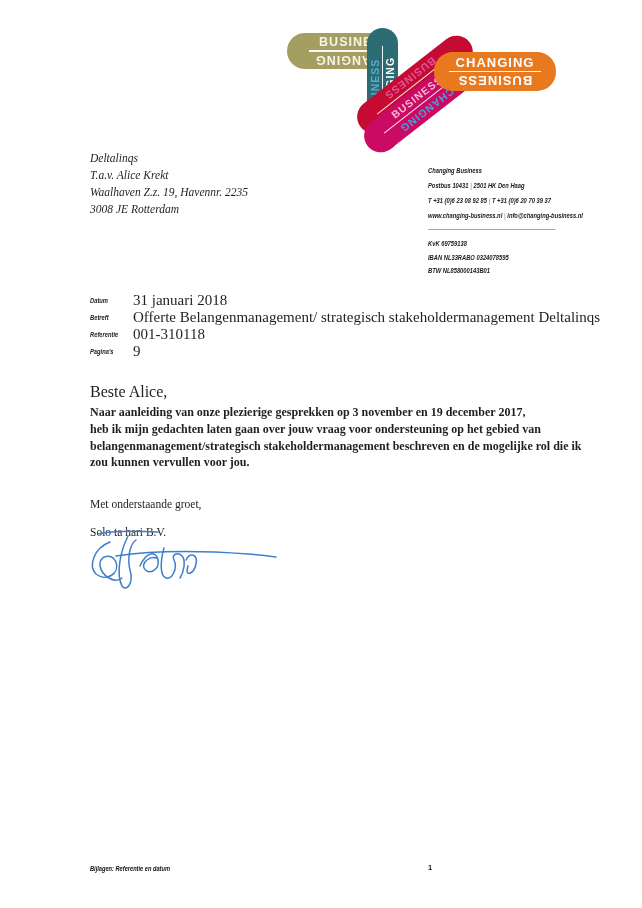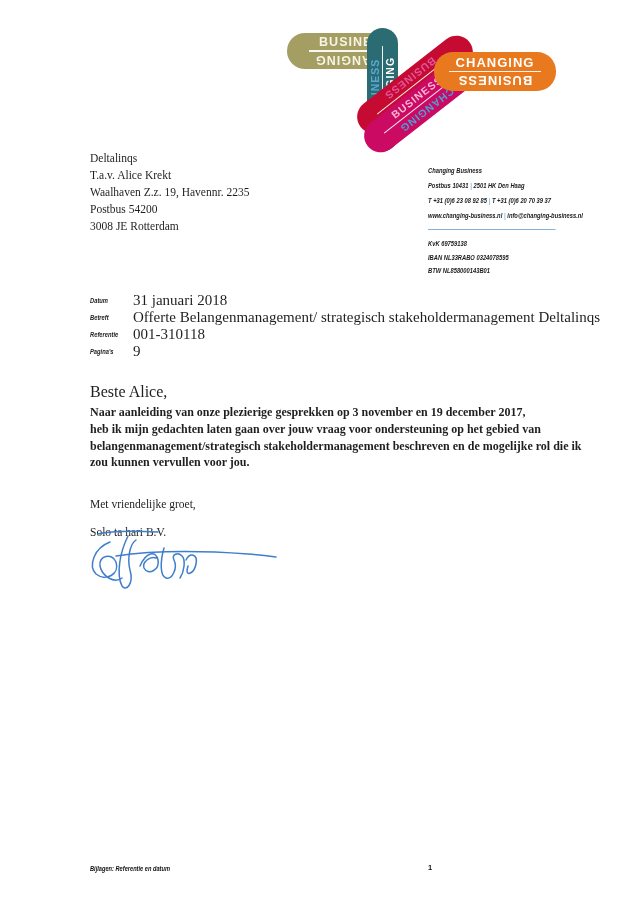--- a/index.html
+++ b/index.html
@@ -56,21 +56,21 @@
   .pill.magenta{left:67px; top:61px; transform:rotate(-38deg); background:#cb0a63; z-index:5;}
 
   .pill.orange{
     left:148px; top:26px; width:122px; height:39px; border-radius:19px;
     background:#e8791f; z-index:6; font-size:13px; color:#ffffff;
   }
   .pill.orange .row{line-height:15px;}
   .pill.orange .divider{width:92px;}
 
   
-  .recipient{position:absolute; left:90px; top:150px; font-size:11.5px; line-height:17px;}
+  .recipient{position:absolute; left:90px; top:150px; font-size:11.5px; line-height:17px;font-style:italic;}
 
   
   .sender{
     position:absolute; left:428px; top:163px; width:170px;
     font-family:"Liberation Sans", sans-serif; font-style:italic; font-weight:bold;
     font-size:6.8px; line-height:15px; color:#1a1a1a;
     transform:scaleX(.85); transform-origin:left top; white-space:nowrap;
   }
   .sender .pipe{color:#7fb2dc; padding:0 2px;}
   .sender .rule{border:none; border-top:1px solid #7fb2dc; width:150px; margin:6px 0 7px 0;}
@@ -145,21 +145,20 @@
       <span class="row">CHANGING</span>
       <span class="divider"></span>
       <span class="row flip">BUSINESS</span>
     </div>
   </div>
 
   <div class="recipient">
     <div>Deltalinqs</div>
     <div>T.a.v. Alice Krekt</div>
     <div>Waalhaven Z.z. 19, Havennr. 2235</div>
-    <div>Postbus 54200</div>
     <div>3008 JE Rotterdam</div>
   </div>
 
   <div class="sender">
     <div>Changing Business</div>
     <div><span>Postbus 10431</span><span class="pipe">|</span><span>2501 HK Den Haag</span></div>
     <div><span>T +31 (0)6 23 08 92 85</span><span class="pipe">|</span><span>T +31 (0)6 20 70 39 37</span></div>
     <div><span>www.changing-business.nl</span><span class="pipe">|</span><span>info@changing-business.nl</span></div>
     <hr class="rule">
     <div class="reg">KvK 69759138</div>
@@ -188,21 +187,21 @@
 
   <div class="salutation">Beste Alice,</div>
 
   <div class="paragraph">
     <div>Naar aanleiding van onze plezierige gesprekken op 3 november en 19 december 2017,</div>
     <div>heb ik mijn gedachten laten gaan over jouw vraag voor ondersteuning op het gebied van</div>
     <div>belangenmanagement/strategisch stakeholdermanagement beschreven en de mogelijke rol die ik</div>
     <div>zou kunnen vervullen voor jou.</div>
   </div>
 
-  <div class="closing">Met vriendelijke groet,</div>
+  <div class="closing">Met onderstaande groet,</div>
   <div class="company-line">Solo ta hari B.V.</div>
 
   <svg class="signature" width="200" height="72" viewBox="0 0 200 72" fill="none">
     <g stroke="#3f7ecb" stroke-width="1.5" stroke-linecap="round" fill="none">
       <path d="M12,12 C28,8 52,9 72,10"></path>
       <path d="M24,20 C8,26 2,44 10,52 C20,60 34,52 30,40 C26,30 12,34 14,44 C16,54 28,62 36,56"></path>
       <path d="M42,14 C34,30 30,52 36,64 C40,70 48,62 44,48 C41,36 44,22 50,18"></path>
       <path d="M54,44 C60,30 70,28 72,38 C74,48 62,54 58,46 C56,40 64,34 70,36"></path>
       <path d="M78,26 C74,40 74,54 80,56 C86,58 92,46 88,38 C85,32 92,30 96,34 C100,38 98,50 94,56"></path>
       <path d="M30,34 C70,28 120,29 162,32 C174,33 182,34 190,35"></path>

